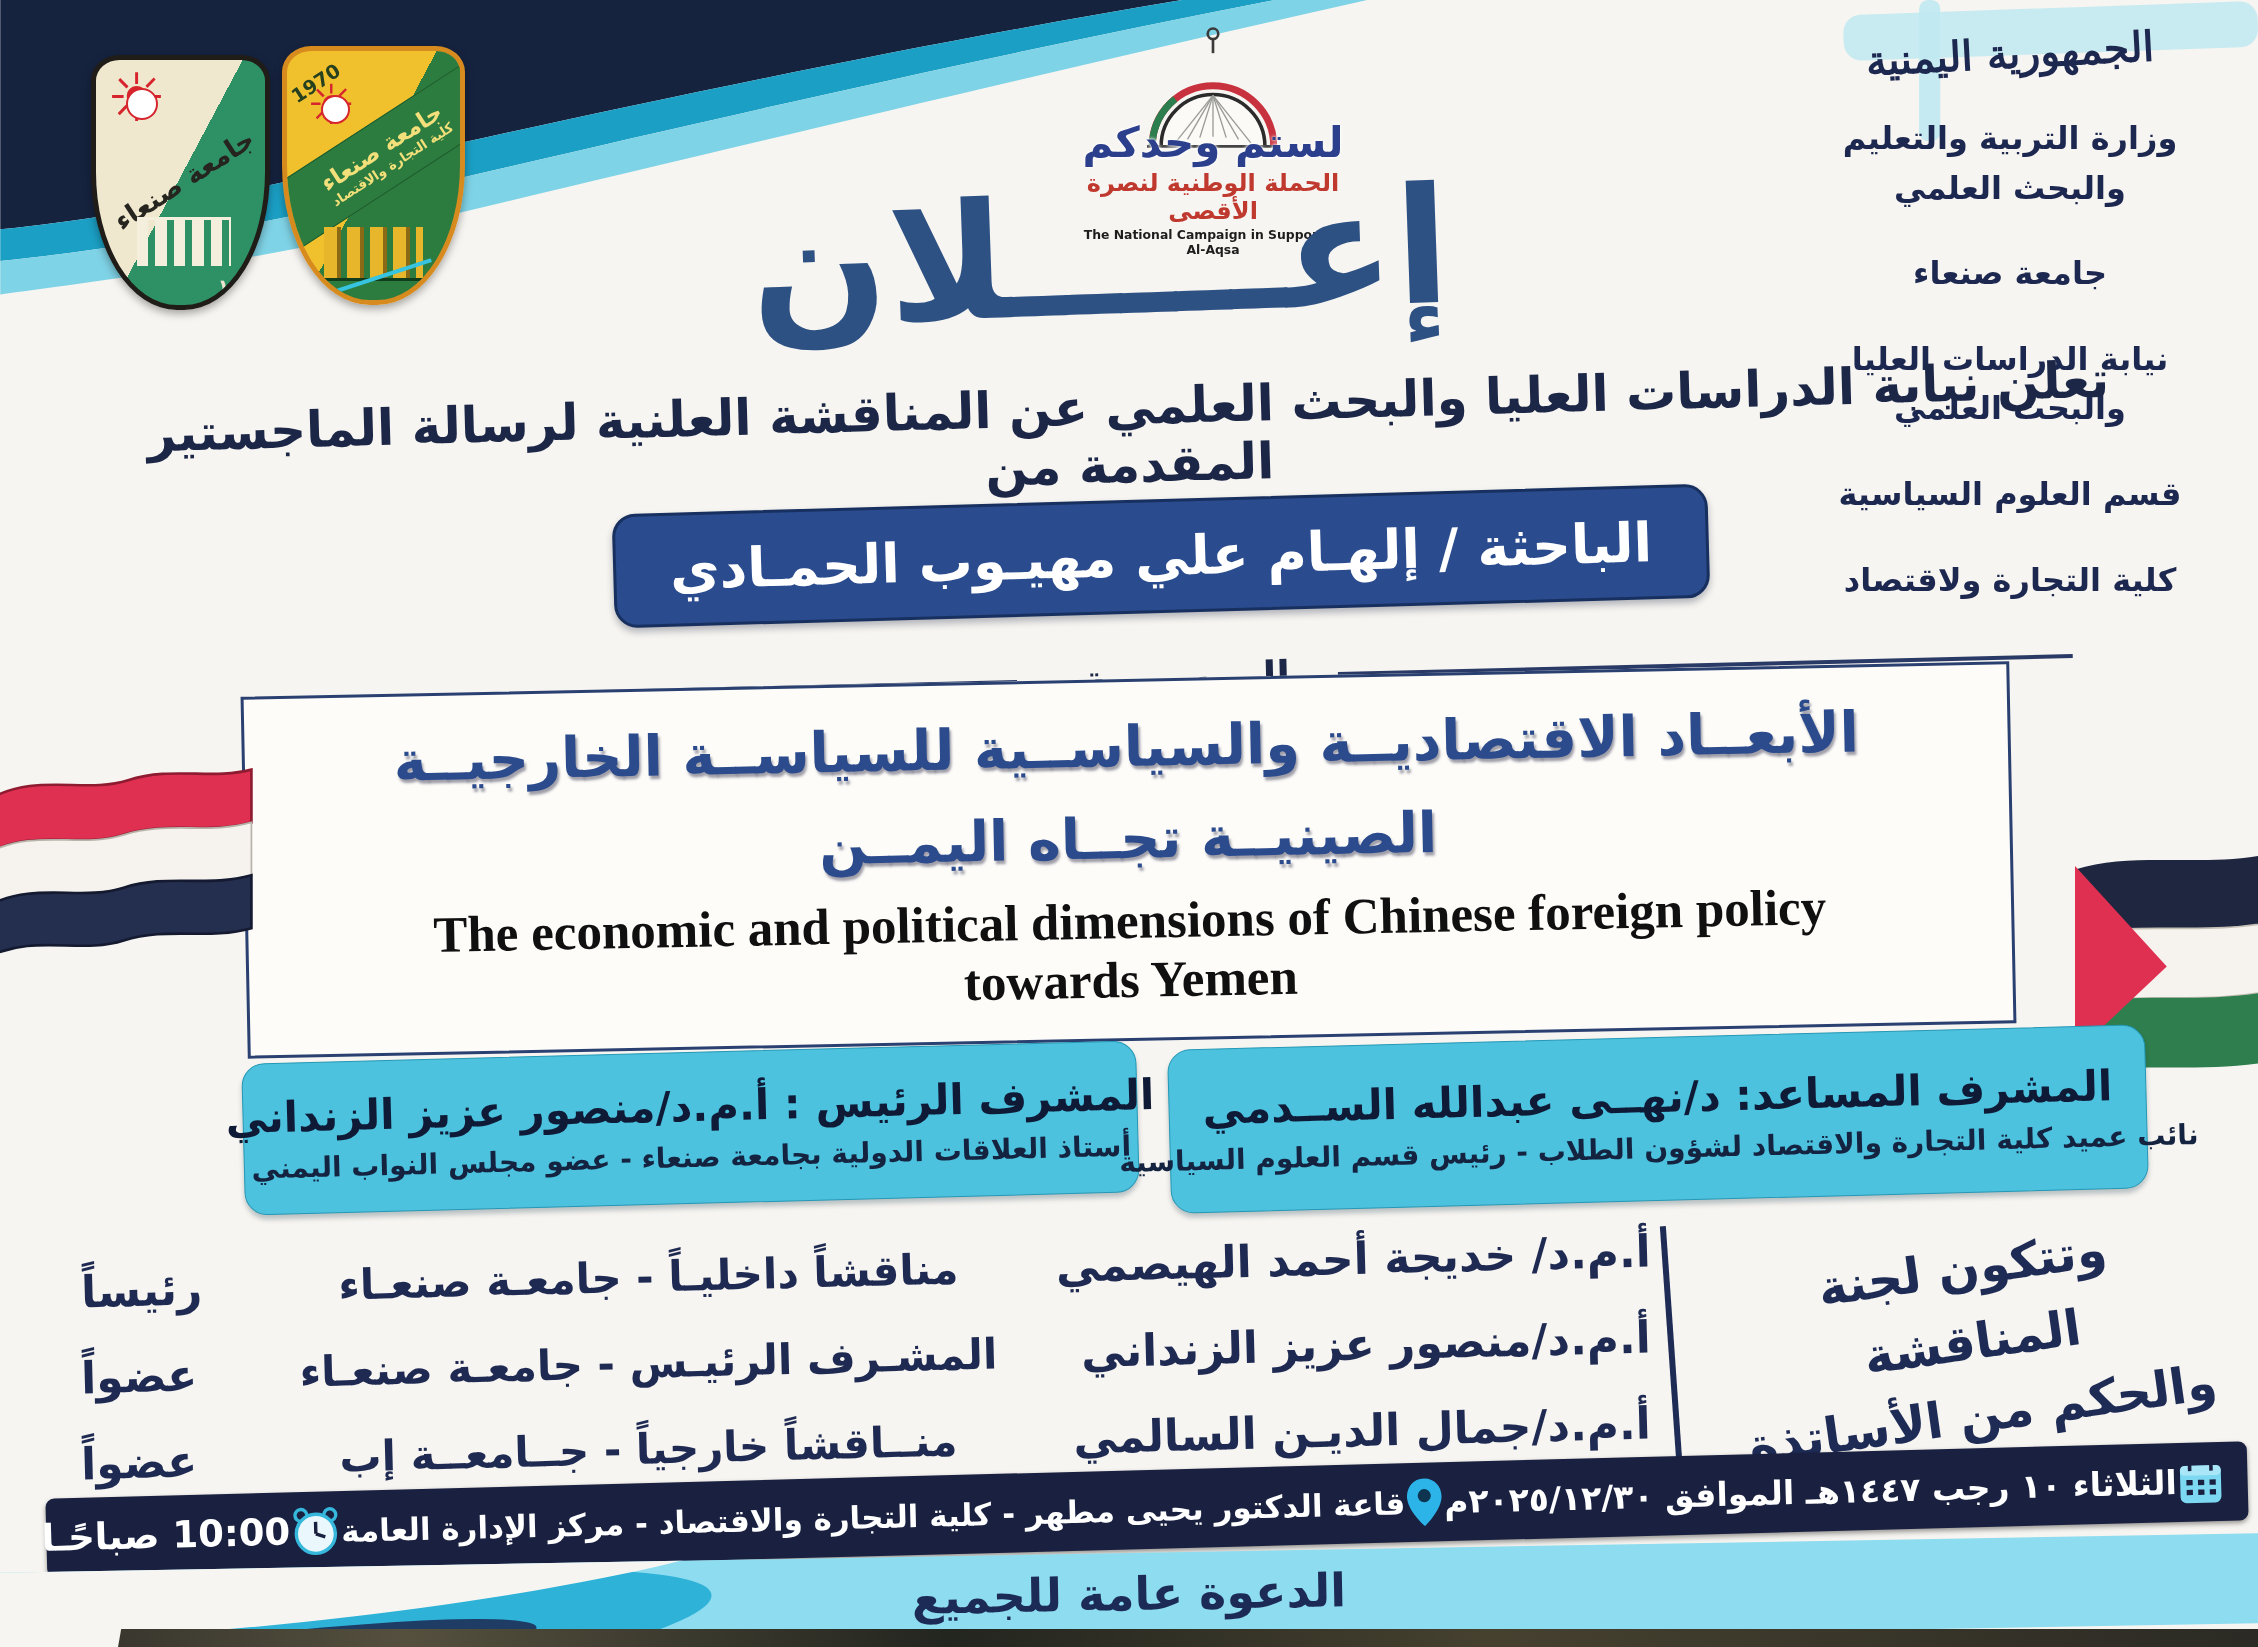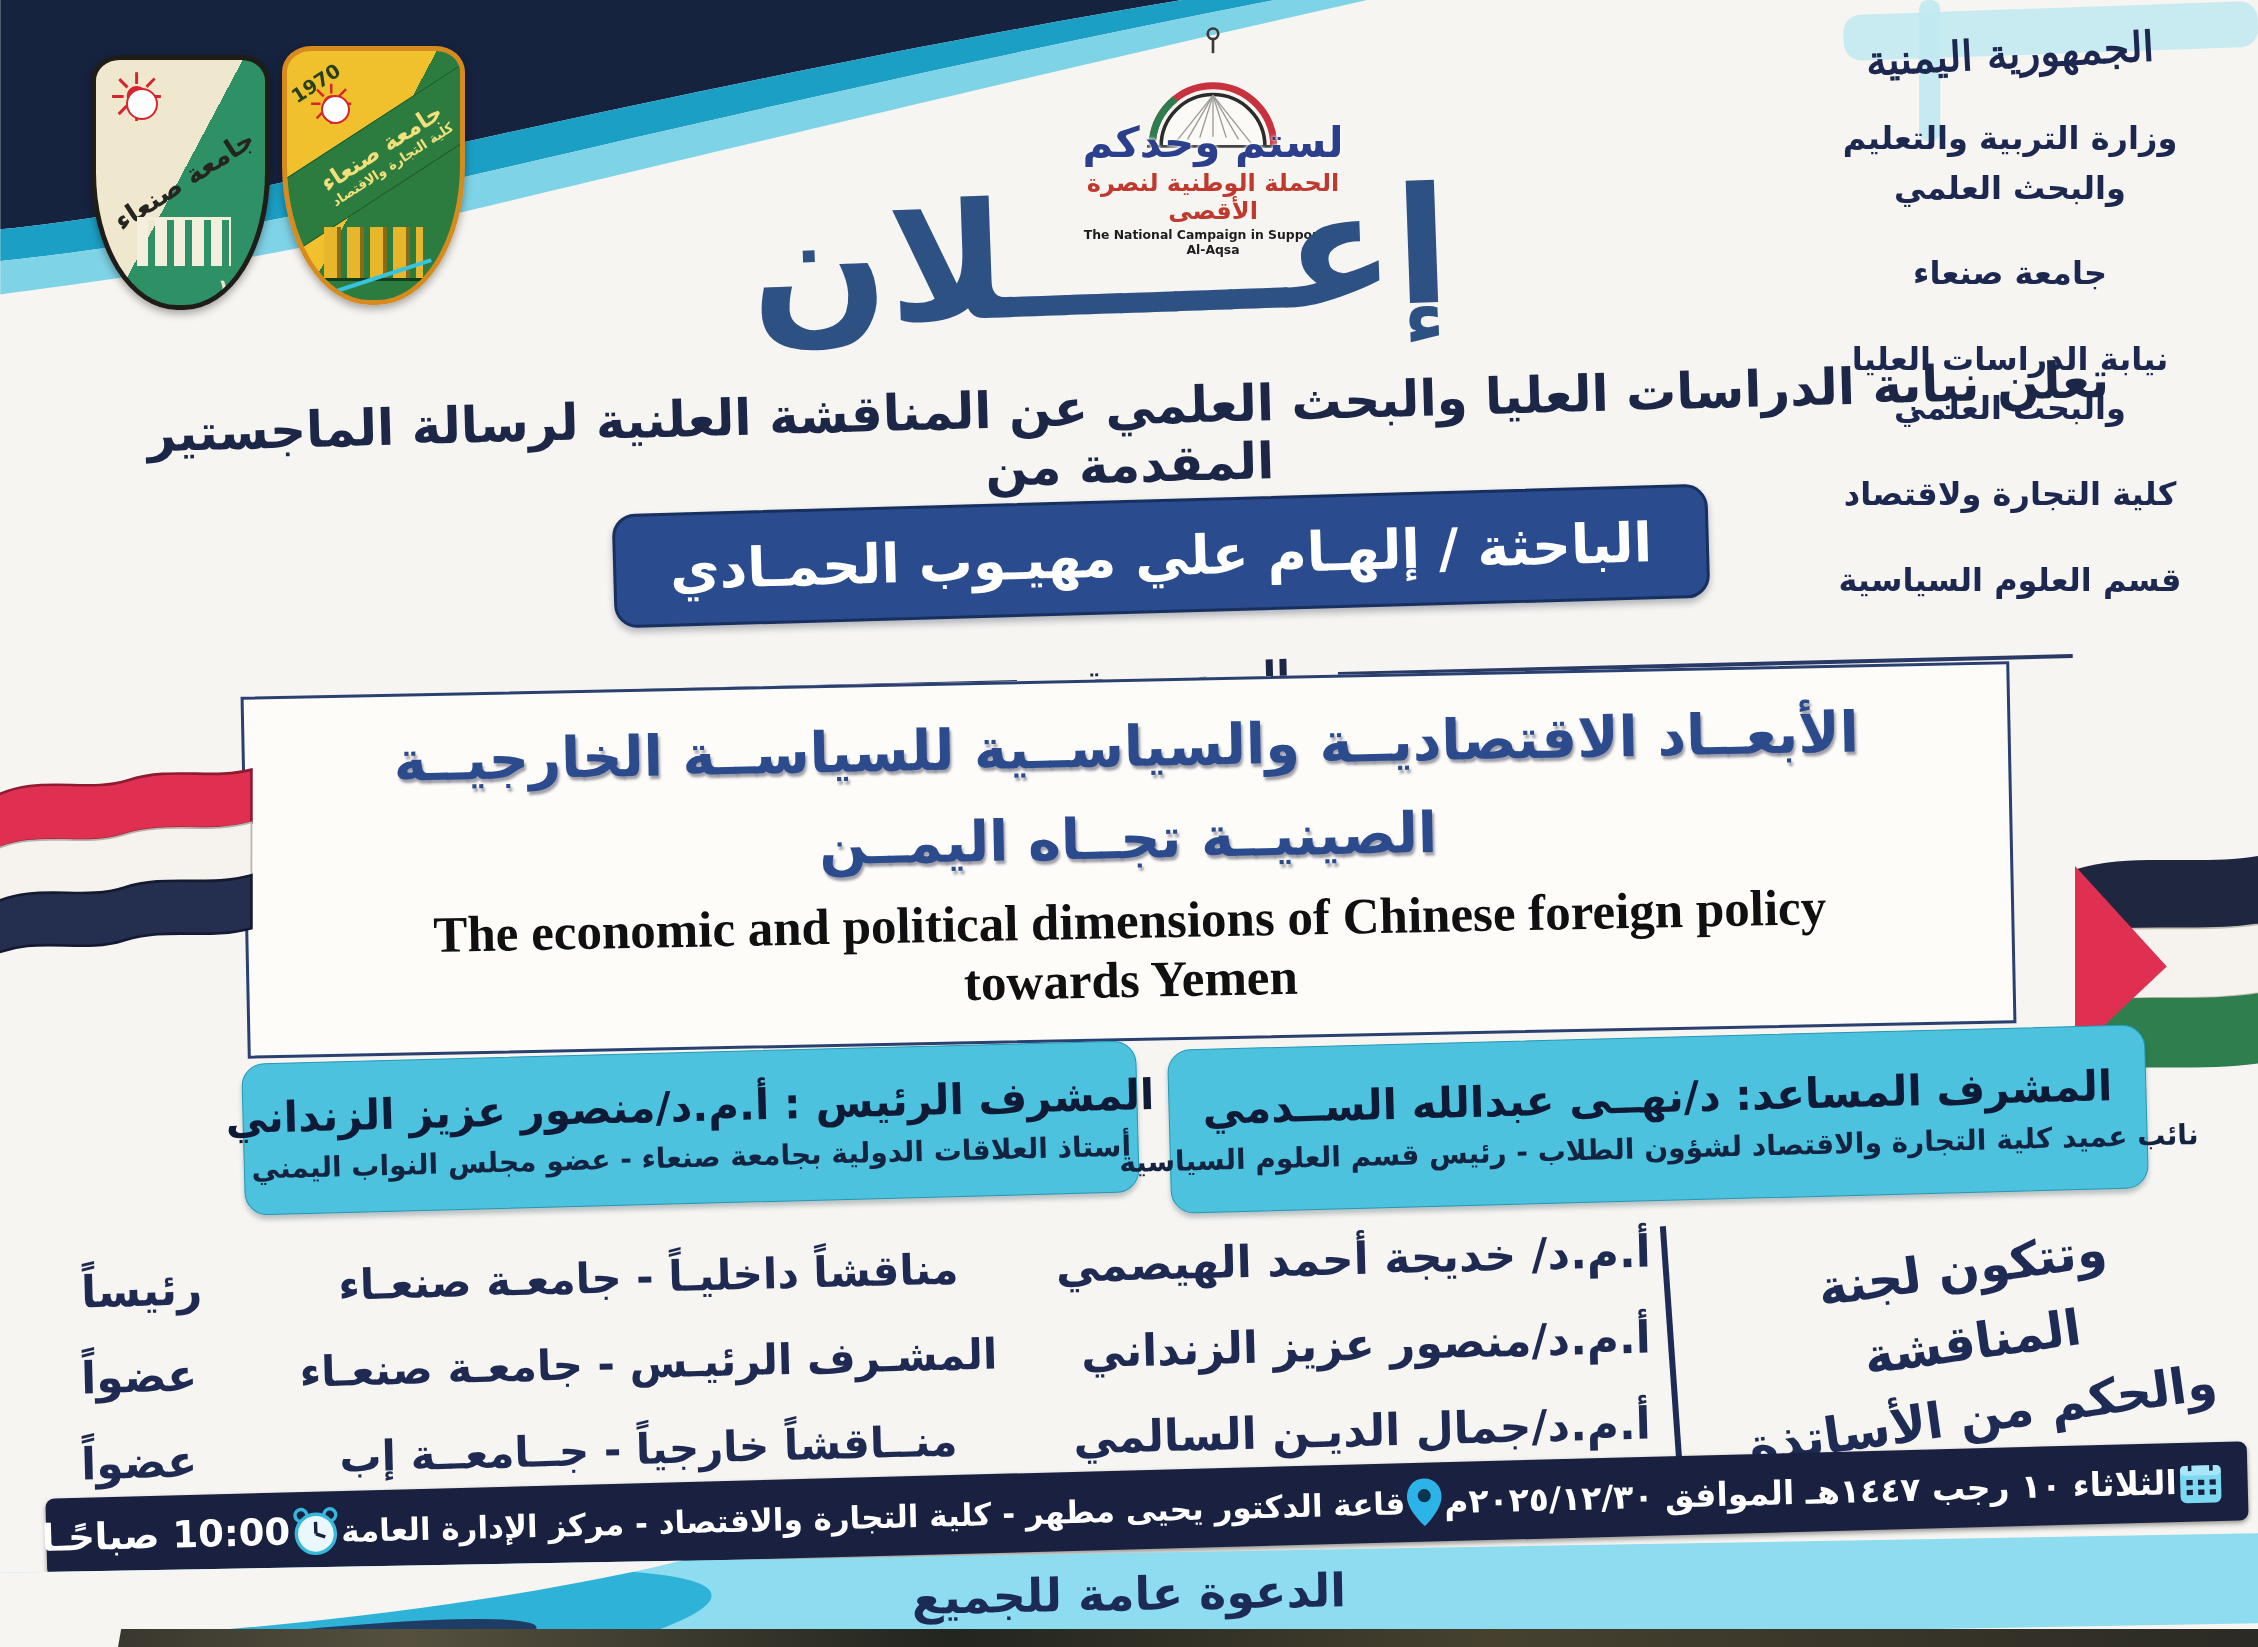--- a/index.html
+++ b/index.html
@@ -147,22 +147,22 @@
     <div class="slogan">لستم وحدكم</div>
     <div class="name-ar">الحملة الوطنية لنصرة الأقصى</div>
     <div class="name-en">The National Campaign in Support of Al-Aqsa</div>
   </div>
 
   <div class="abs gov" dir="rtl">
     <div class="republic">الجمهورية اليمنية</div>
     <div class="line">وزارة التربية والتعليم والبحث العلمي</div>
     <div class="line">جامعة صنعاء</div>
     <div class="line">نيابة الدراسات العليا والبحث العلمي</div>
+    <div class="line">قسم العلوم السياسية</div>
     <div class="line">كلية التجارة ولاقتصاد</div>
-    <div class="line">قسم العلوم السياسية</div>
   </div>
 
   <div class="abs headline">إعـــــلان</div>
 
   <div class="abs intro">تعلن نيابة الدراسات العليا والبحث العلمي عن المناقشة العلنية لرسالة الماجستير المقدمة من</div>
 
   <div class="abs pill">
     <span>الباحثة / إلهـام علي مهيـوب الحمـادي</span>
   </div>
 

